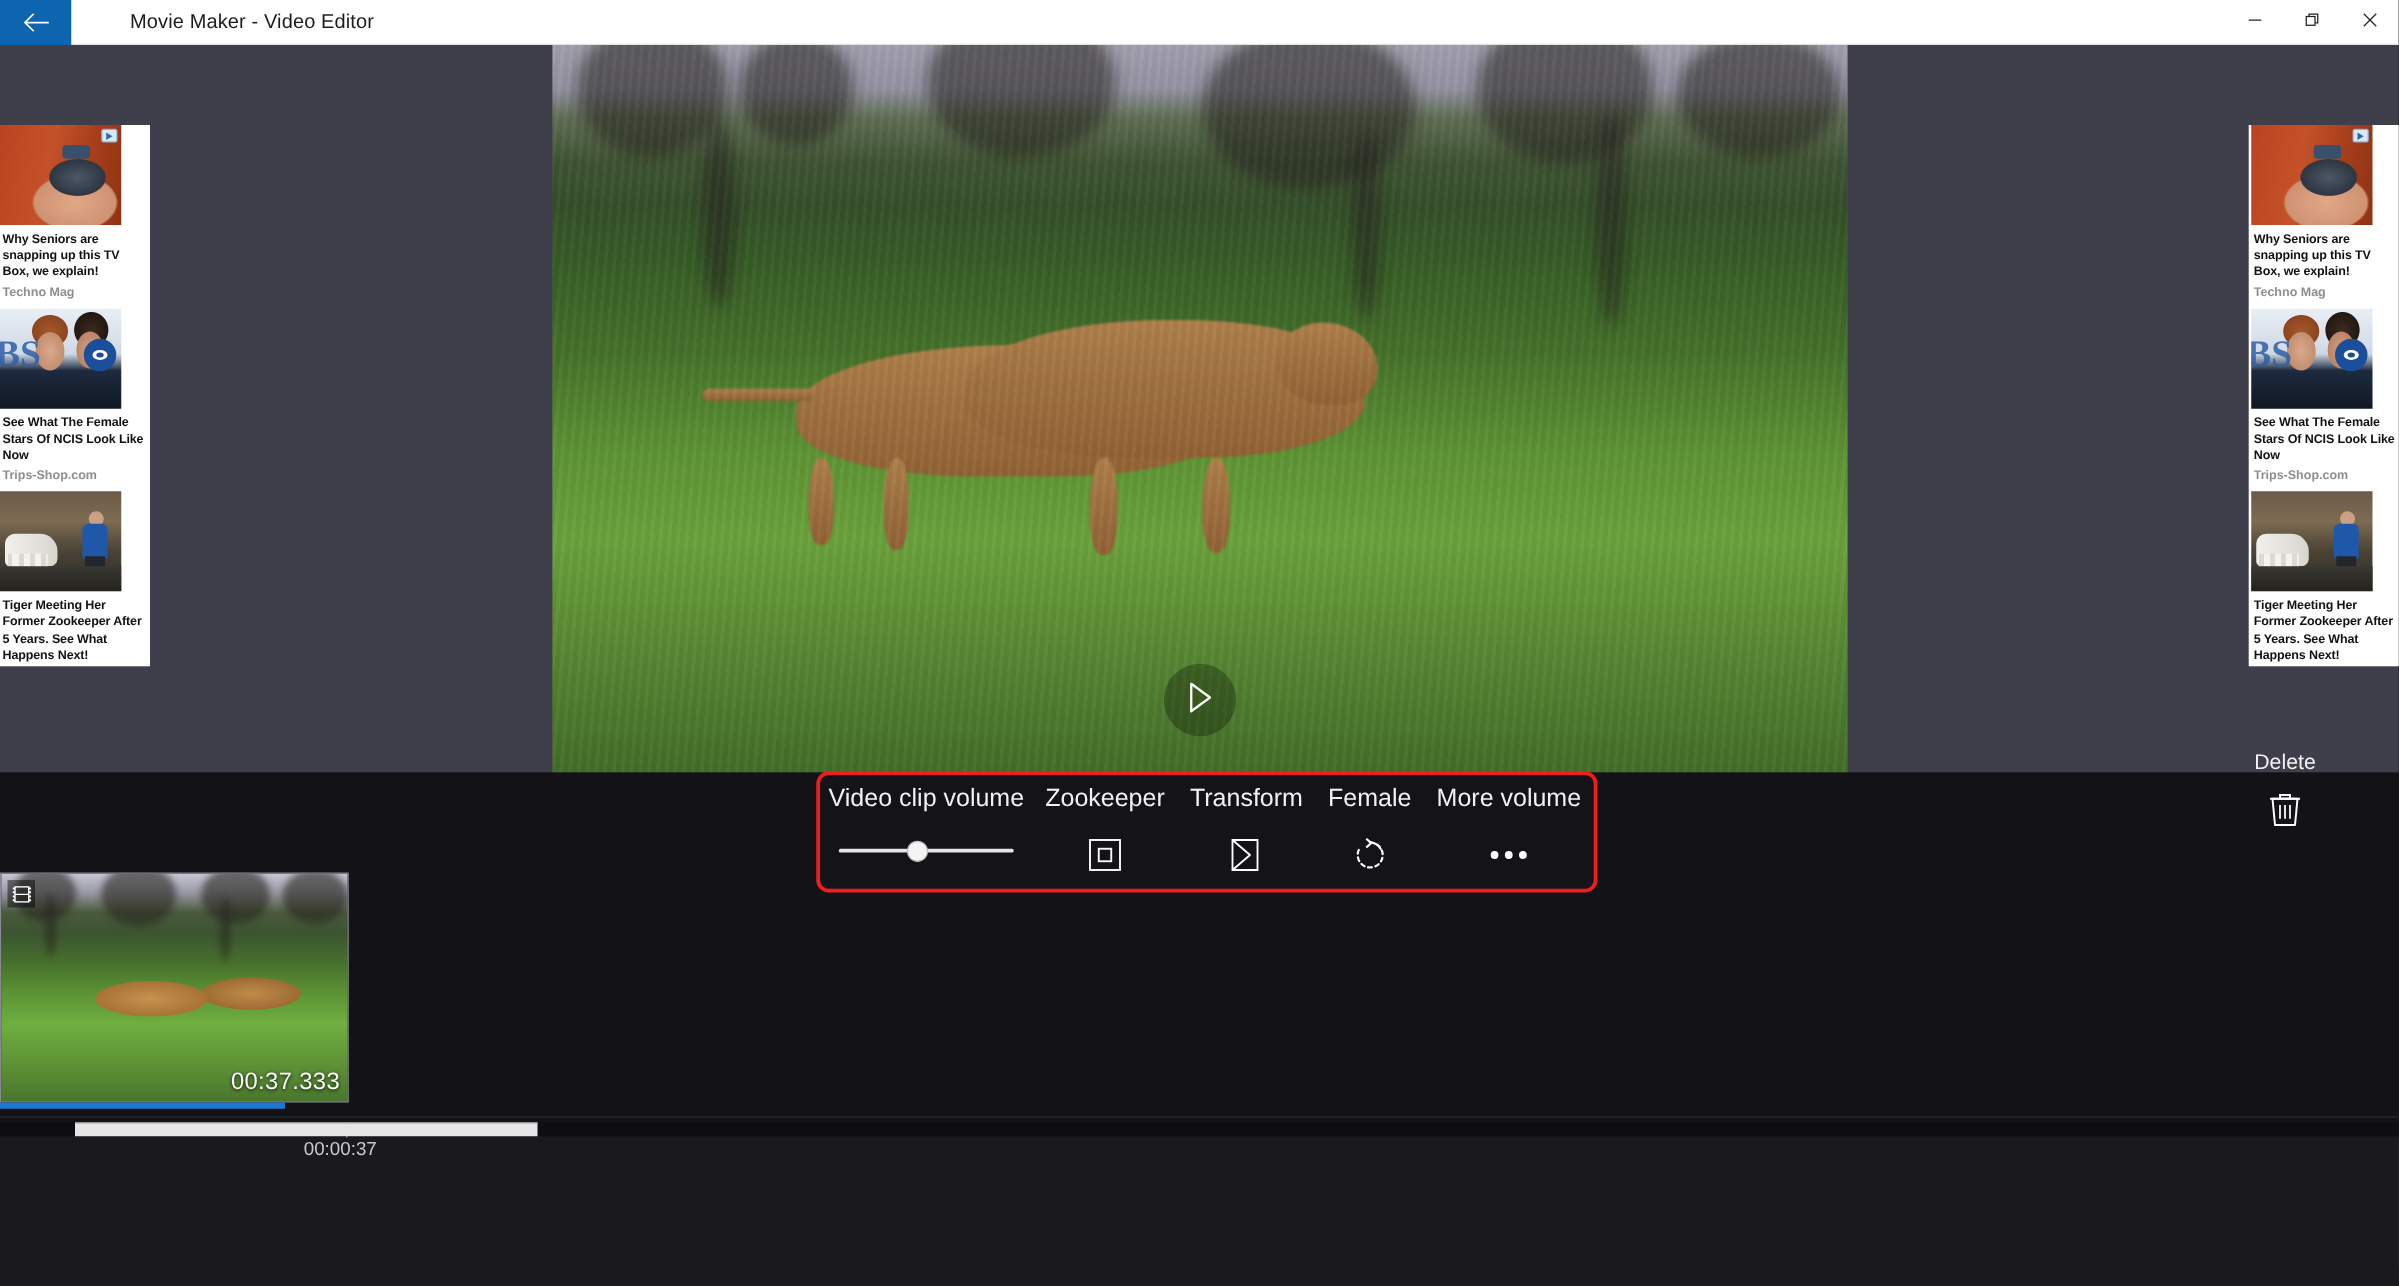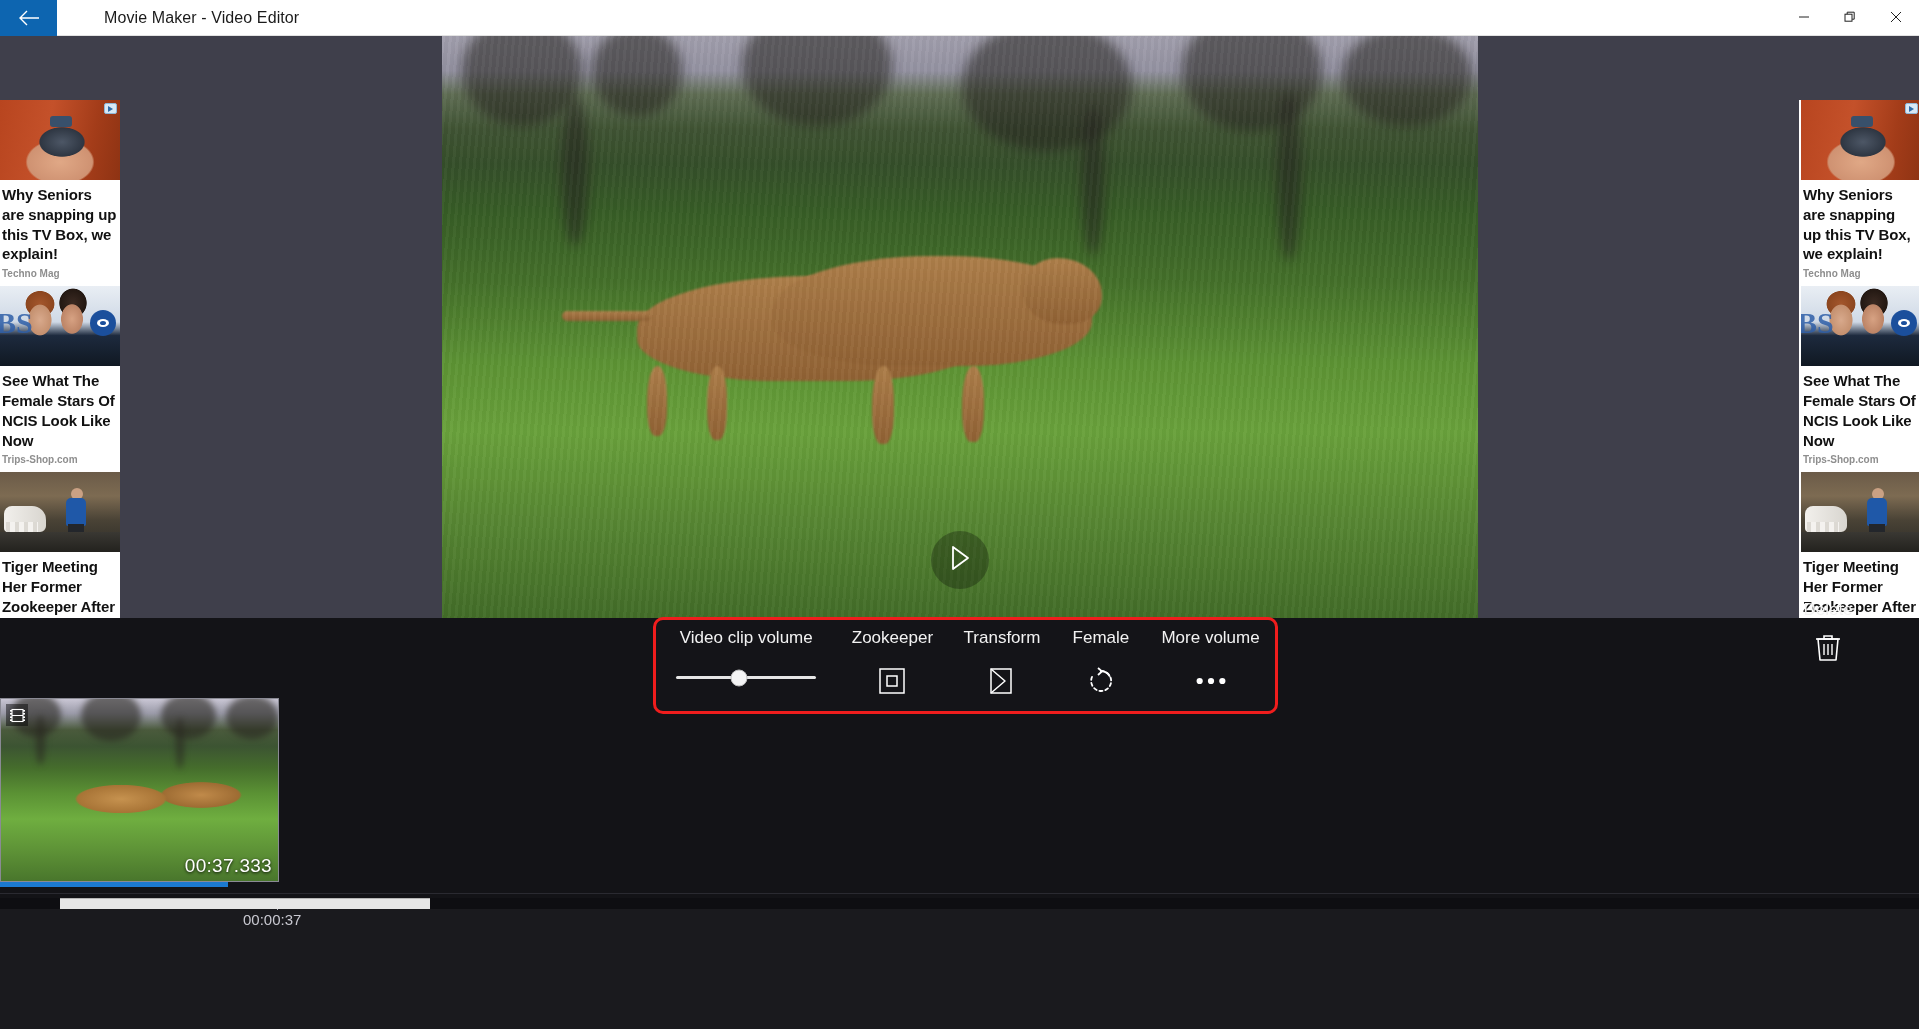--- a/index.html
+++ b/index.html
@@ -41,21 +41,21 @@
 
   
   .ad-rail{
     position:absolute; top:64px; width:120px; background:#ffffff;
     overflow:hidden;
   }
   .ad-rail.left{ left:0; }
   .ad-rail.right{ right:0; }
 
   .ad-card{ position:relative; background:#fff; }
-  .ad-img{ width:120px; height:80px; position:relative; overflow:hidden; }
+  .ad-img{ width:97px; height:80px; position:relative; overflow:hidden; }
 
   
   .adimg-tvbox{
     background:
       radial-gradient(ellipse 40px 26px at 62px 42px, #4d5766 0%, #2e3642 55%, rgba(46,54,66,0) 58%),
       radial-gradient(ellipse 54px 36px at 60px 62px, #e0a886 0%, #cf9272 60%, rgba(207,146,114,0) 64%),
       linear-gradient(100deg,#b8451f 0%,#c4512a 40%,#a33c19 75%,#8e3313 100%);
   }
   .adimg-tvbox:after{
     content:""; position:absolute; left:50px; top:16px; width:22px; height:11px;
@@ -123,21 +123,21 @@
   .adimg-tiger .man-legs{
     position:absolute; left:68px; top:52px; width:16px; height:22px;
     background:#23262b;
   }
   .adimg-tiger .wall{
     position:absolute; left:0; bottom:0; width:120px; height:20px;
     background:linear-gradient(180deg,#3a3833,#23221e);
   }
 
   .ad-headline{
-    font-size:15px; font-weight:bold; color:#111; line-height:1.32;
+    font-size:10px; font-weight:bold; color:#111; line-height:1.32;
     padding:5px 2px 2px 2px; letter-spacing:-.1px;
   }
   .ad-source{
     font-size:10px; color:#8e8e8e; padding:2px 2px 7px 2px; font-weight:bold;
   }
   .ad-rail.right .ad-card{ padding-left:2px; }
 
   
   .video-stage{
     position:absolute; left:442px; top:0; width:1036px; height:582px;
@@ -177,21 +177,21 @@
     position:absolute; left:653px; top:617px; width:625px; height:97px;
     background:#141418; border:3px solid #f01d1d; border-radius:10px;
     display:flex; align-items:flex-start; justify-content:space-around;
     padding-top:8px; z-index:8;
   }
   .clip-tool{
     display:flex; flex-direction:column; align-items:center; cursor:pointer;
     min-width:60px;
   }
   .clip-tool .lbl{
-    font-size:17px; color:#f2f2f2; margin-bottom:16px; white-space:nowrap;
+    font-size:20px; color:#f2f2f2; margin-bottom:16px; white-space:nowrap;
     font-weight:400;
   }
   .volume-tool{ width:150px; }
   .slider-track{
     position:relative; width:140px; height:3px; background:#e6e6e6;
     border-radius:2px; margin-top:12px;
   }
   .slider-thumb{
     position:absolute; left:45%; top:50%; transform:translate(-50%,-50%);
     width:17px; height:17px; border-radius:50%; background:#f4f4f4;

